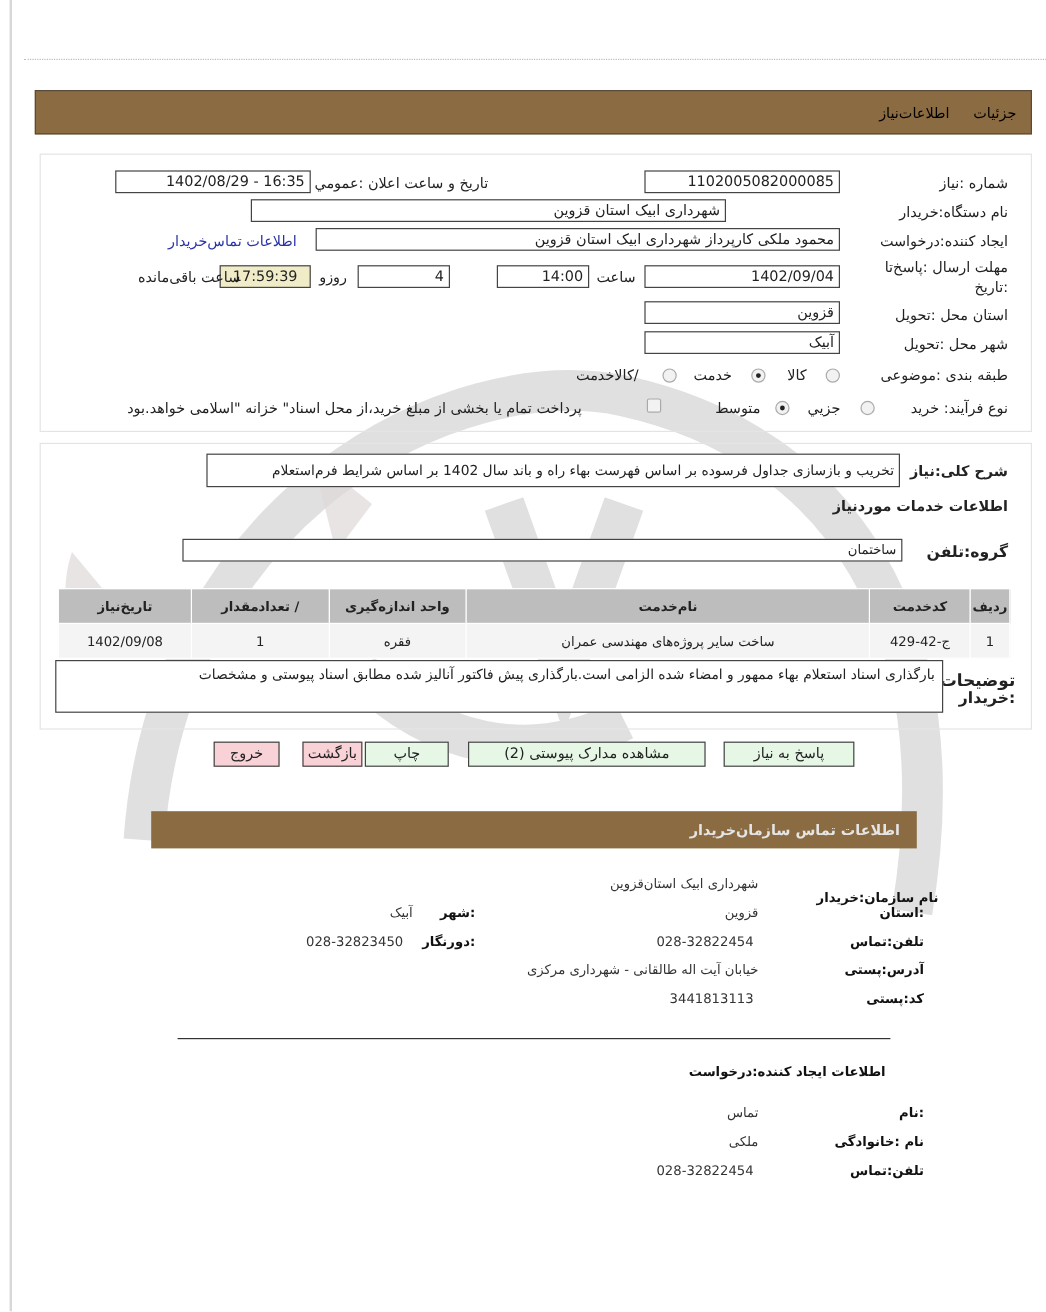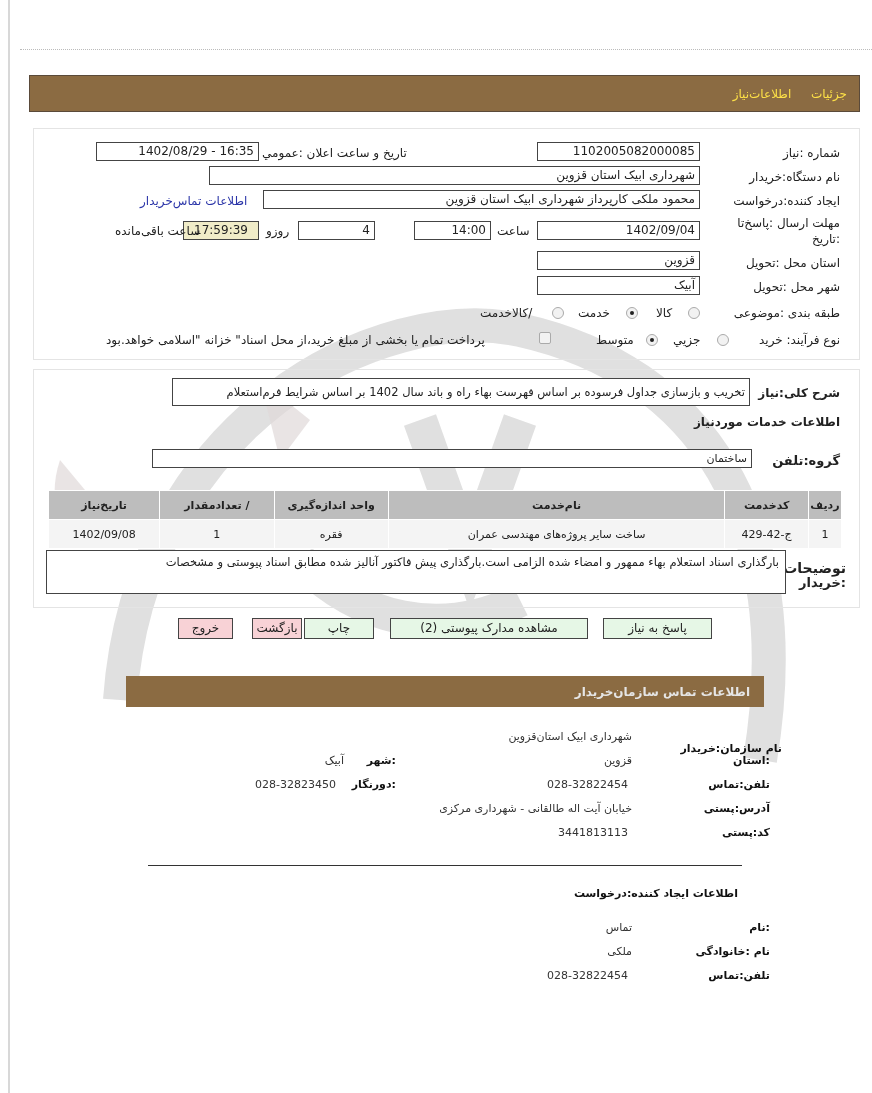--- a/index.html
+++ b/index.html
@@ -1,20 +1,20 @@
 <!DOCTYPE html>
 <html><head>
 <meta charset="utf-8">
 <style>
   html, body { margin:0; padding:0; background:#ffffff; }
   body { width:872px; height:1093px; position:relative; overflow:hidden; font-family:"DejaVu Sans", sans-serif; font-size:12px; color:#222; direction:rtl; }
   .left-rule { position:absolute; left:8px; top:0; width:2px; height:1093px; background:#d8d8d8; }
   .top-dots { position:absolute; left:20px; top:49px; width:852px; border-top:1px dotted #bbb; }
   .abs { position:absolute; }
-  .hdr-bar { left:29px; top:75px; width:831px; height:37px; background:#8b6b42; border:1px solid #5a4a3a; box-sizing:border-box; color:#fde047; }
+  .hdr-bar { left:29px; top:75px; width:831px; height:37px; background:#8b6b42; border:1px solid #5a4a3a; box-sizing:border-box; color:#000000; }
   .hdr-bar .t { position:absolute; right:12px; top:11px; font-size:12px; white-space:nowrap; }
   .hdr-bar .t span { margin-left:16px; }
   .panel { border:1px solid #e4e4e4; background:transparent; box-sizing:border-box; }
   .lbl { position:absolute; white-space:nowrap; font-size:12px; color:#222; }
   .box { position:absolute; border:1px solid #444; background:#fff; box-sizing:border-box; height:19px; font-size:12px; line-height:17px; padding:0 4px; white-space:nowrap; overflow:hidden; text-align:right; }
   .box.ltr { direction:ltr; text-align:right; }
   .box.remain { background:#f0ecc8; text-align:center; }
   .link { color:#2a34a8; }
   .radio { position:absolute; width:12px; height:12px; border:1px solid #aaa; border-radius:50%; background:#f2f2f2; box-sizing:border-box; }
   .radio.on::after { content:""; position:absolute; left:3px; top:3px; width:4px; height:4px; border-radius:50%; background:#222; }
@@ -61,21 +61,21 @@
 
 <div class="abs panel" style="left:33px;top:128px;width:827px;height:232px;"></div>
 
 <span class="lbl" style="right:32px;top:146px;">شماره :نیاز</span>
 <div class="box ltr" style="left:537px;top:142px;width:163px;">1102005082000085</div>
 
 <span class="lbl" style="left:262px;top:146px;">تاریخ و ساعت اعلان :عمومي</span>
 <div class="box ltr" style="left:96px;top:142px;width:163px;">1402/08/29 - 16:35</div>
 
 <span class="lbl" style="right:32px;top:170px;">نام دستگاه:خریدار</span>
-<div class="box" style="left:209px;top:166px;width:491px;">شهرداری ابیک استان قزوین</div>
+<div class="box" style="left:209px;top:166px;width:396px;">شهرداری ابیک استان قزوین</div>
 
 <span class="lbl" style="right:32px;top:194px;">ایجاد کننده:درخواست</span>
 <div class="box" style="left:263px;top:190px;width:437px;">محمود ملکی کارپرداز شهرداری ابیک استان قزوین</div>
 <span class="lbl link" style="left:140px;top:194px;">اطلاعات تماس‌خریدار</span>
 
 <span class="lbl" style="right:32px;top:216px;">مهلت ارسال :پاسخ‌تا</span>
 <span class="lbl" style="right:32px;top:232px;">:تاریخ</span>
 <div class="box ltr" style="left:537px;top:221px;width:163px;">1402/09/04</div>
 <span class="lbl" style="left:497px;top:224px;">ساعت</span>
 <div class="box ltr" style="left:414px;top:221px;width:77px;">14:00</div>

